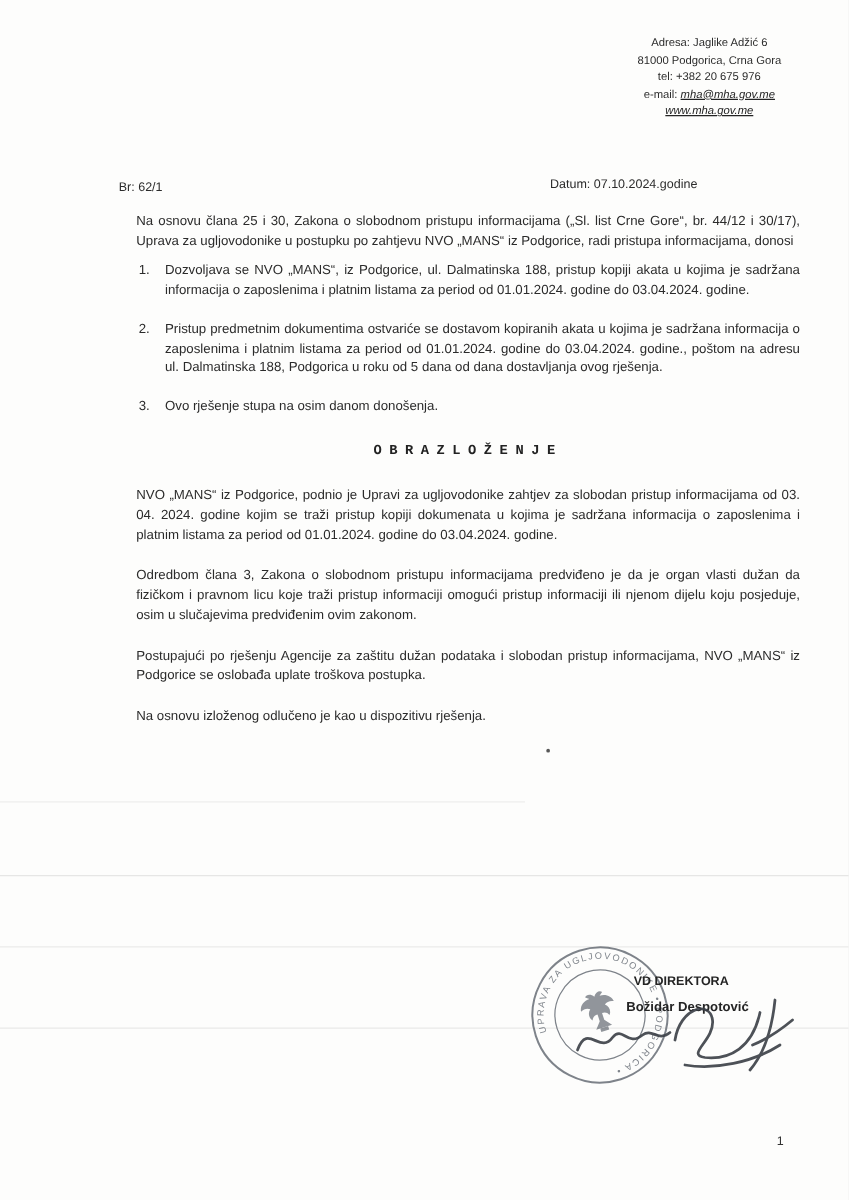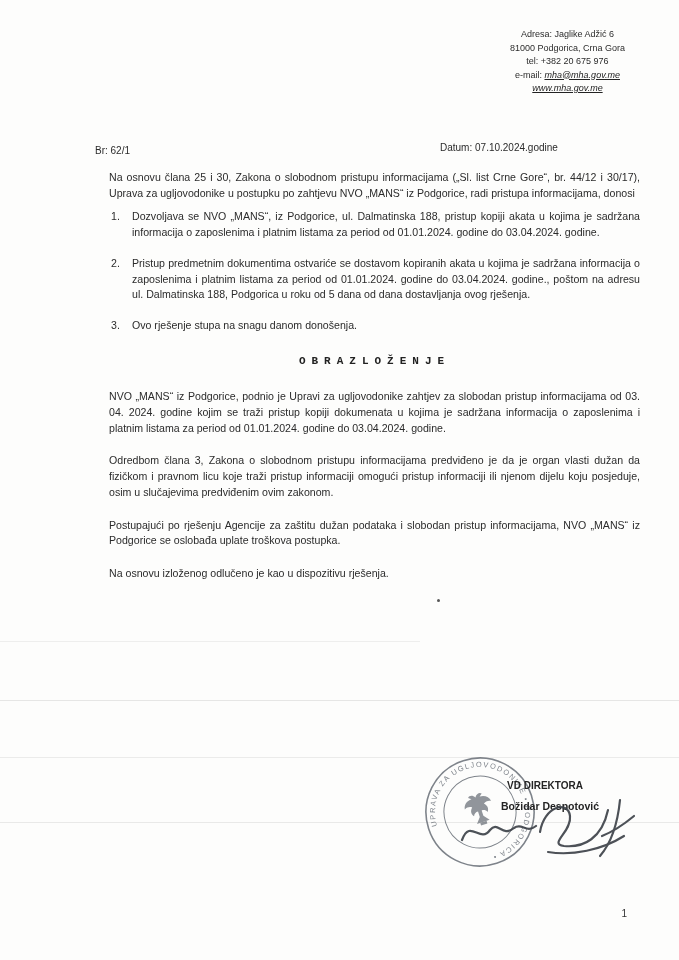--- a/index.html
+++ b/index.html
@@ -101,21 +101,21 @@
       <div class="oitem">
         <span class="num">1.</span>
         <span class="itext">Dozvoljava se NVO „MANS“, iz Podgorice, ul. Dalmatinska 188, pristup kopiji akata u kojima je sadržana informacija o zaposlenima i platnim listama za period od 01.01.2024. godine do 03.04.2024. godine.</span>
       </div>
       <div class="oitem">
         <span class="num">2.</span>
         <span class="itext">Pristup predmetnim dokumentima ostvariće se dostavom kopiranih akata u kojima je sadržana informacija o zaposlenima i platnim listama za period od 01.01.2024. godine do 03.04.2024. godine., poštom na adresu ul. Dalmatinska 188, Podgorica u roku od 5 dana od dana dostavljanja ovog rješenja.</span>
       </div>
       <div class="oitem">
         <span class="num">3.</span>
-        <span class="itext">Ovo rješenje stupa na snagu danom donošenja.</span>
+        <span class="itext">Ovo rješenje stupa na osim danom donošenja.</span>
       </div>
     </div>
 
     <h2 class="doc-heading second">OBRAZLOŽENJE</h2>
 
     <p>NVO „MANS“ iz Podgorice, podnio je Upravi za ugljovodonike zahtjev za slobodan pristup informacijama od 03. 04. 2024. godine kojim se traži pristup kopiji dokumenata u kojima je sadržana informacija o  zaposlenima i platnim listama za period od 01.01.2024. godine do 03.04.2024. godine.</p>
     <p>Odredbom člana 3, Zakona o slobodnom pristupu informacijama predviđeno je da je organ vlasti dužan da fizičkom i pravnom licu koje traži pristup informaciji omogući pristup informaciji ili njenom dijelu koju posjeduje, osim u slučajevima predviđenim ovim zakonom.</p>
     <p>Postupajući po rješenju Agencije za zaštitu dužan podataka i slobodan pristup informacijama, NVO „MANS“ iz Podgorice se oslobađa uplate troškova postupka.</p>
     <p class="mt">Na osnovu izloženog odlučeno je kao u dispozitivu rješenja.</p>
 

